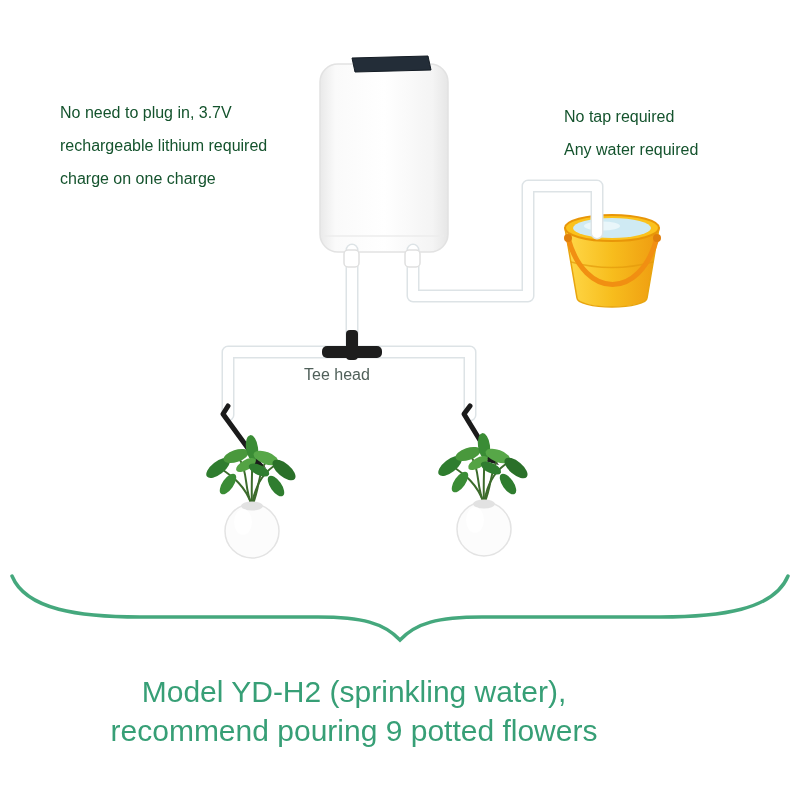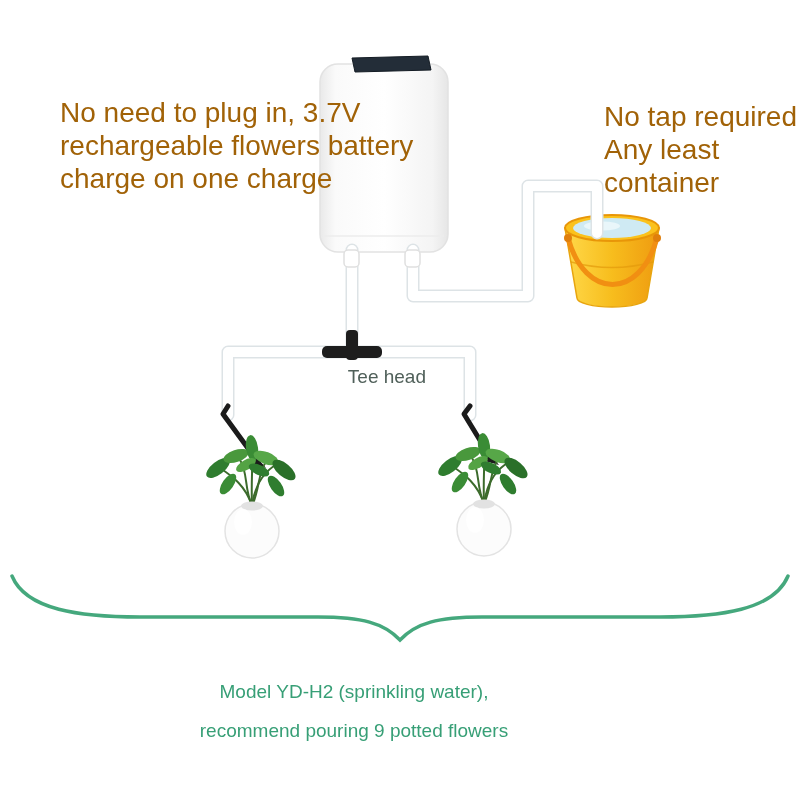--- a/index.html
+++ b/index.html
@@ -2,30 +2,30 @@
 <html><head>
 <meta charset="utf-8">
 <style>
   html,body { margin:0; padding:0; }
   body {
     width:800px; height:800px; position:relative; overflow:hidden;
     background:#ffffff;
     font-family:"Liberation Sans","DejaVu Sans",sans-serif;
   }
   .stage { position:absolute; left:0; top:0; width:800px; height:800px; }
-  .note { position:absolute; color:#a16207; font-size:28px; line-height:33px; }
+  .note { position:absolute; color:#14532d; font-size:16px; line-height:33px; }
   .note-left  { left:60px;  top:96px;  }
-  .note-right { left:564px; top:100px;margin-left:40px; }
+  .note-right { left:564px; top:100px; }
   .tee-label {
-    position:absolute; left:280px; top:366px; width:146px;
-    text-align:right; color:#50605a; font-size:19px;
+    position:absolute; left:264px; top:366px; width:146px;
+    text-align:center; color:#50605a; font-size:16px;
   }
   .caption {
     position:absolute; left:0; top:672px; width:708px;
-    text-align:center; color:#379f76; font-size:19px; line-height:39px;
+    text-align:center; color:#379f76; font-size:30px; line-height:39px;
   }
   .tube-outline { fill:none; stroke:#dde3e6; stroke-width:13; stroke-linejoin:round; stroke-linecap:round; }
   .tube         { fill:none; stroke:#ffffff; stroke-width:10; stroke-linejoin:round; stroke-linecap:round; }
   .stem { stroke:#3c6b2c; stroke-width:2; fill:none; }
   .stake { stroke:#1b1b1b; stroke-width:5; fill:none; stroke-linecap:round; stroke-linejoin:round; }
 </style>
 </head>
 <body>
 
 <svg class="stage" viewBox="0 0 800 800" aria-hidden="true">
@@ -109,27 +109,27 @@
 
   <use href="#plantShape" transform="translate(252,560)"></use>
   <use href="#plantShape" transform="translate(484,558)"></use>
 
   <path d="M 12 576 C 26 610, 80 617, 140 617 L 318 617 C 362 617, 384 623, 400 640
            C 416 623, 438 617, 482 617 L 660 617 C 720 617, 774 610, 788 576" fill="none" stroke="#45a87d" stroke-width="3.5" stroke-linecap="round"></path>
 </svg>
 
 <div class="note note-left">
   <div>No need to plug in, 3.7V</div>
-  <div>rechargeable flowers battery</div>
+  <div>rechargeable lithium required</div>
   <div>charge on one charge</div>
 </div>
 
 <div class="note note-right">
   <div>No tap required</div>
-  <div>Any least container</div>
+  <div>Any water required</div>
 </div>
 
 <div class="tee-label">Tee head</div>
 
 <div class="caption">
   <div>Model YD-H2 (sprinkling water),</div>
   <div>recommend pouring 9 potted flowers</div>
 </div>
 
 </body></html>

